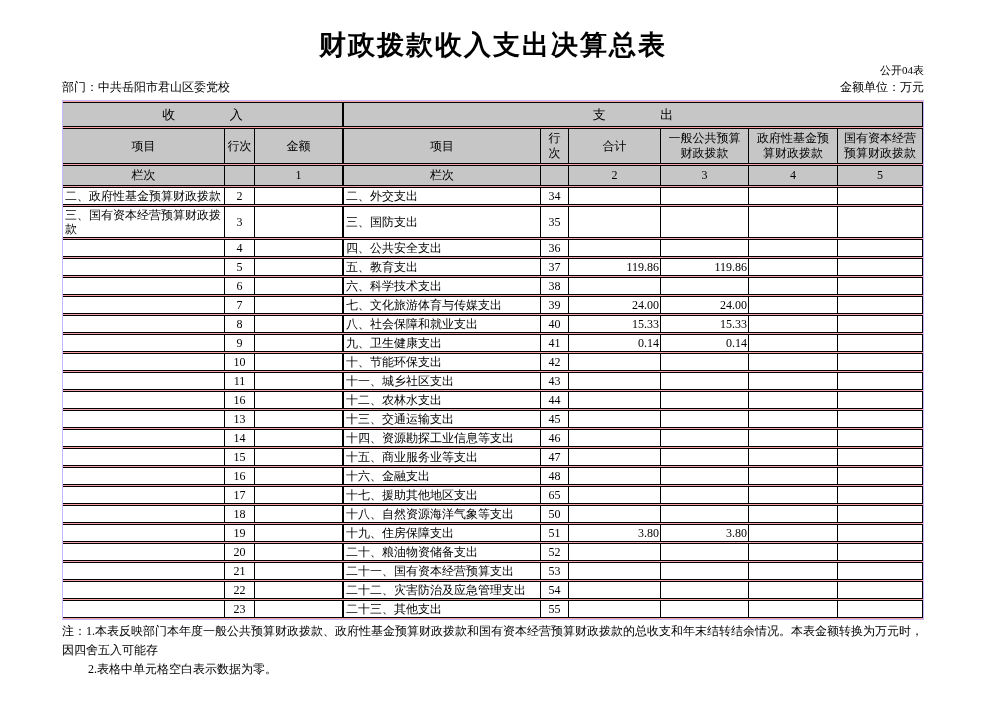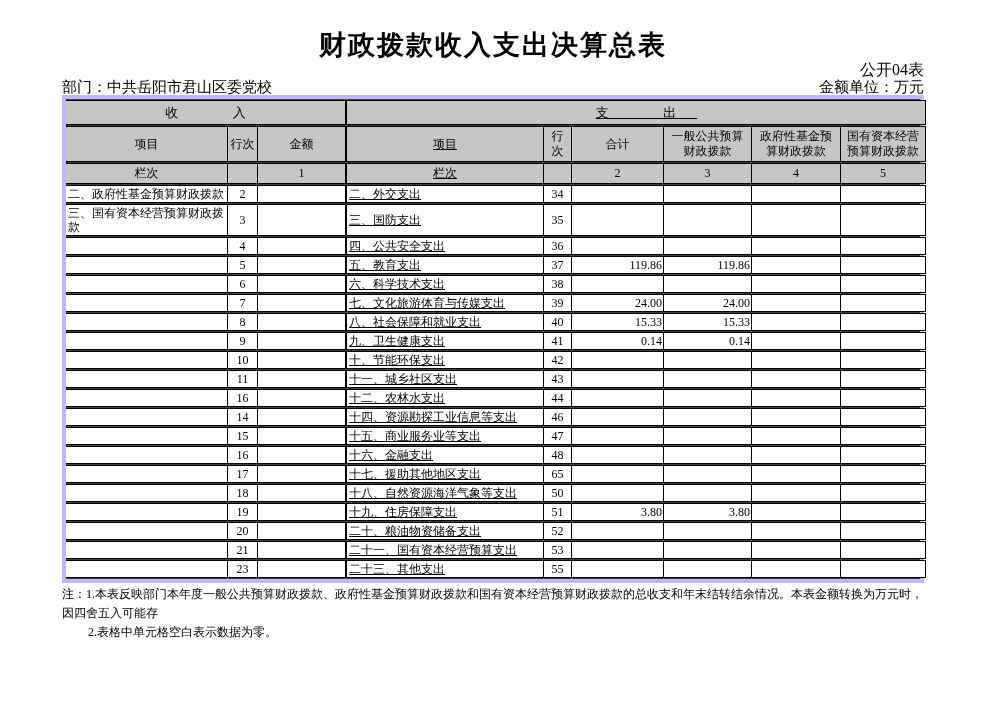--- a/index.html
+++ b/index.html
@@ -6,44 +6,44 @@
   body{
     width:1000px;height:706px;overflow:hidden;
     font-family:"Liberation Serif","DejaVu Serif",serif;
     color:#000;
   }
   .page{width:862px;margin-left:62px;}
   .title{
     text-align:center;font-size:27px;font-weight:bold;
     letter-spacing:2px;margin-top:32px;line-height:26px;
   }
-  .code-line{text-align:right;font-size:16px;line-height:16px;margin-top:4px;}
+  .code-line{text-align:right;font-size:11px;line-height:16px;margin-top:4px;}
   .meta-line{
     display:flex;justify-content:space-between;
-    font-size:15px;line-height:16px;margin-top:1px;
-  }
-  .tbl-wrap{border:4px solid #c4b5fd;background:#404040;}
+    font-size:12px;line-height:16px;margin-top:1px;margin-bottom:5px;
+  }
+  .tbl-wrap{border:1px solid #c4b5fd;background:#fca5a5;}
   table{
     width:100%;table-layout:fixed;
     border-collapse:separate;border-spacing:0 1px;
     font-size:12px;
   }
   th,td{
     border-style:solid;border-color:#000;
     border-width:1px 1px 1px 0;
     padding:1px 2px;overflow:hidden;
     font-weight:normal;
   }
   th{background:#c6c6c6;text-align:center;vertical-align:middle;}
   td{background:#fff;vertical-align:middle;height:13px;line-height:14px;}
   .row-a th{height:21px;font-size:13px;}
   .row-b th{height:32px;line-height:15px;white-space:pre-line;}
   .row-c th{height:15px;margin-left:36px;}
   .span-label{letter-spacing:1.6em;text-indent:1.6em;}
-  .sep{border-left-width:1px;text-decoration:underline;} 
+  .sep{border-left-width:1px;} 
   .al{text-align:left;}
   .ac{text-align:center;}
   .ar{text-align:right;padding-right:1px;}
   .notes{font-size:12px;line-height:19px;margin-top:2px;}
   .notes .cont{margin-left:0;}
   .notes .n2{margin-left:26px;}
 </style>
 </head>
 <body>
 
@@ -227,20 +227,31 @@
     <td class="ac">16</td>
     <td class="ar"></td>
     <td class="al sep">十二、农林水支出</td>
     <td class="ac">44</td>
     <td class="ar"></td>
     <td class="ar"></td>
     <td class="ar"></td>
     <td class="ar"></td>
   </tr>
 
+  <tr>
+    <td class="al"></td>
+    <td class="ac">13</td>
+    <td class="ar"></td>
+    <td class="al sep">十三、交通运输支出</td>
+    <td class="ac">45</td>
+    <td class="ar"></td>
+    <td class="ar"></td>
+    <td class="ar"></td>
+    <td class="ar"></td>
+  </tr>
 
   <tr>
     <td class="al"></td>
     <td class="ac">14</td>
     <td class="ar"></td>
     <td class="al sep">十四、资源勘探工业信息等支出</td>
     <td class="ac">46</td>
     <td class="ar"></td>
     <td class="ar"></td>
     <td class="ar"></td>
@@ -324,20 +335,31 @@
     <td class="ac">21</td>
     <td class="ar"></td>
     <td class="al sep">二十一、国有资本经营预算支出</td>
     <td class="ac">53</td>
     <td class="ar"></td>
     <td class="ar"></td>
     <td class="ar"></td>
     <td class="ar"></td>
   </tr>
 
+  <tr>
+    <td class="al"></td>
+    <td class="ac">22</td>
+    <td class="ar"></td>
+    <td class="al sep">二十二、灾害防治及应急管理支出</td>
+    <td class="ac">54</td>
+    <td class="ar"></td>
+    <td class="ar"></td>
+    <td class="ar"></td>
+    <td class="ar"></td>
+  </tr>
 
   <tr>
     <td class="al"></td>
     <td class="ac">23</td>
     <td class="ar"></td>
     <td class="al sep">二十三、其他支出</td>
     <td class="ac">55</td>
     <td class="ar"></td>
     <td class="ar"></td>
     <td class="ar"></td>

